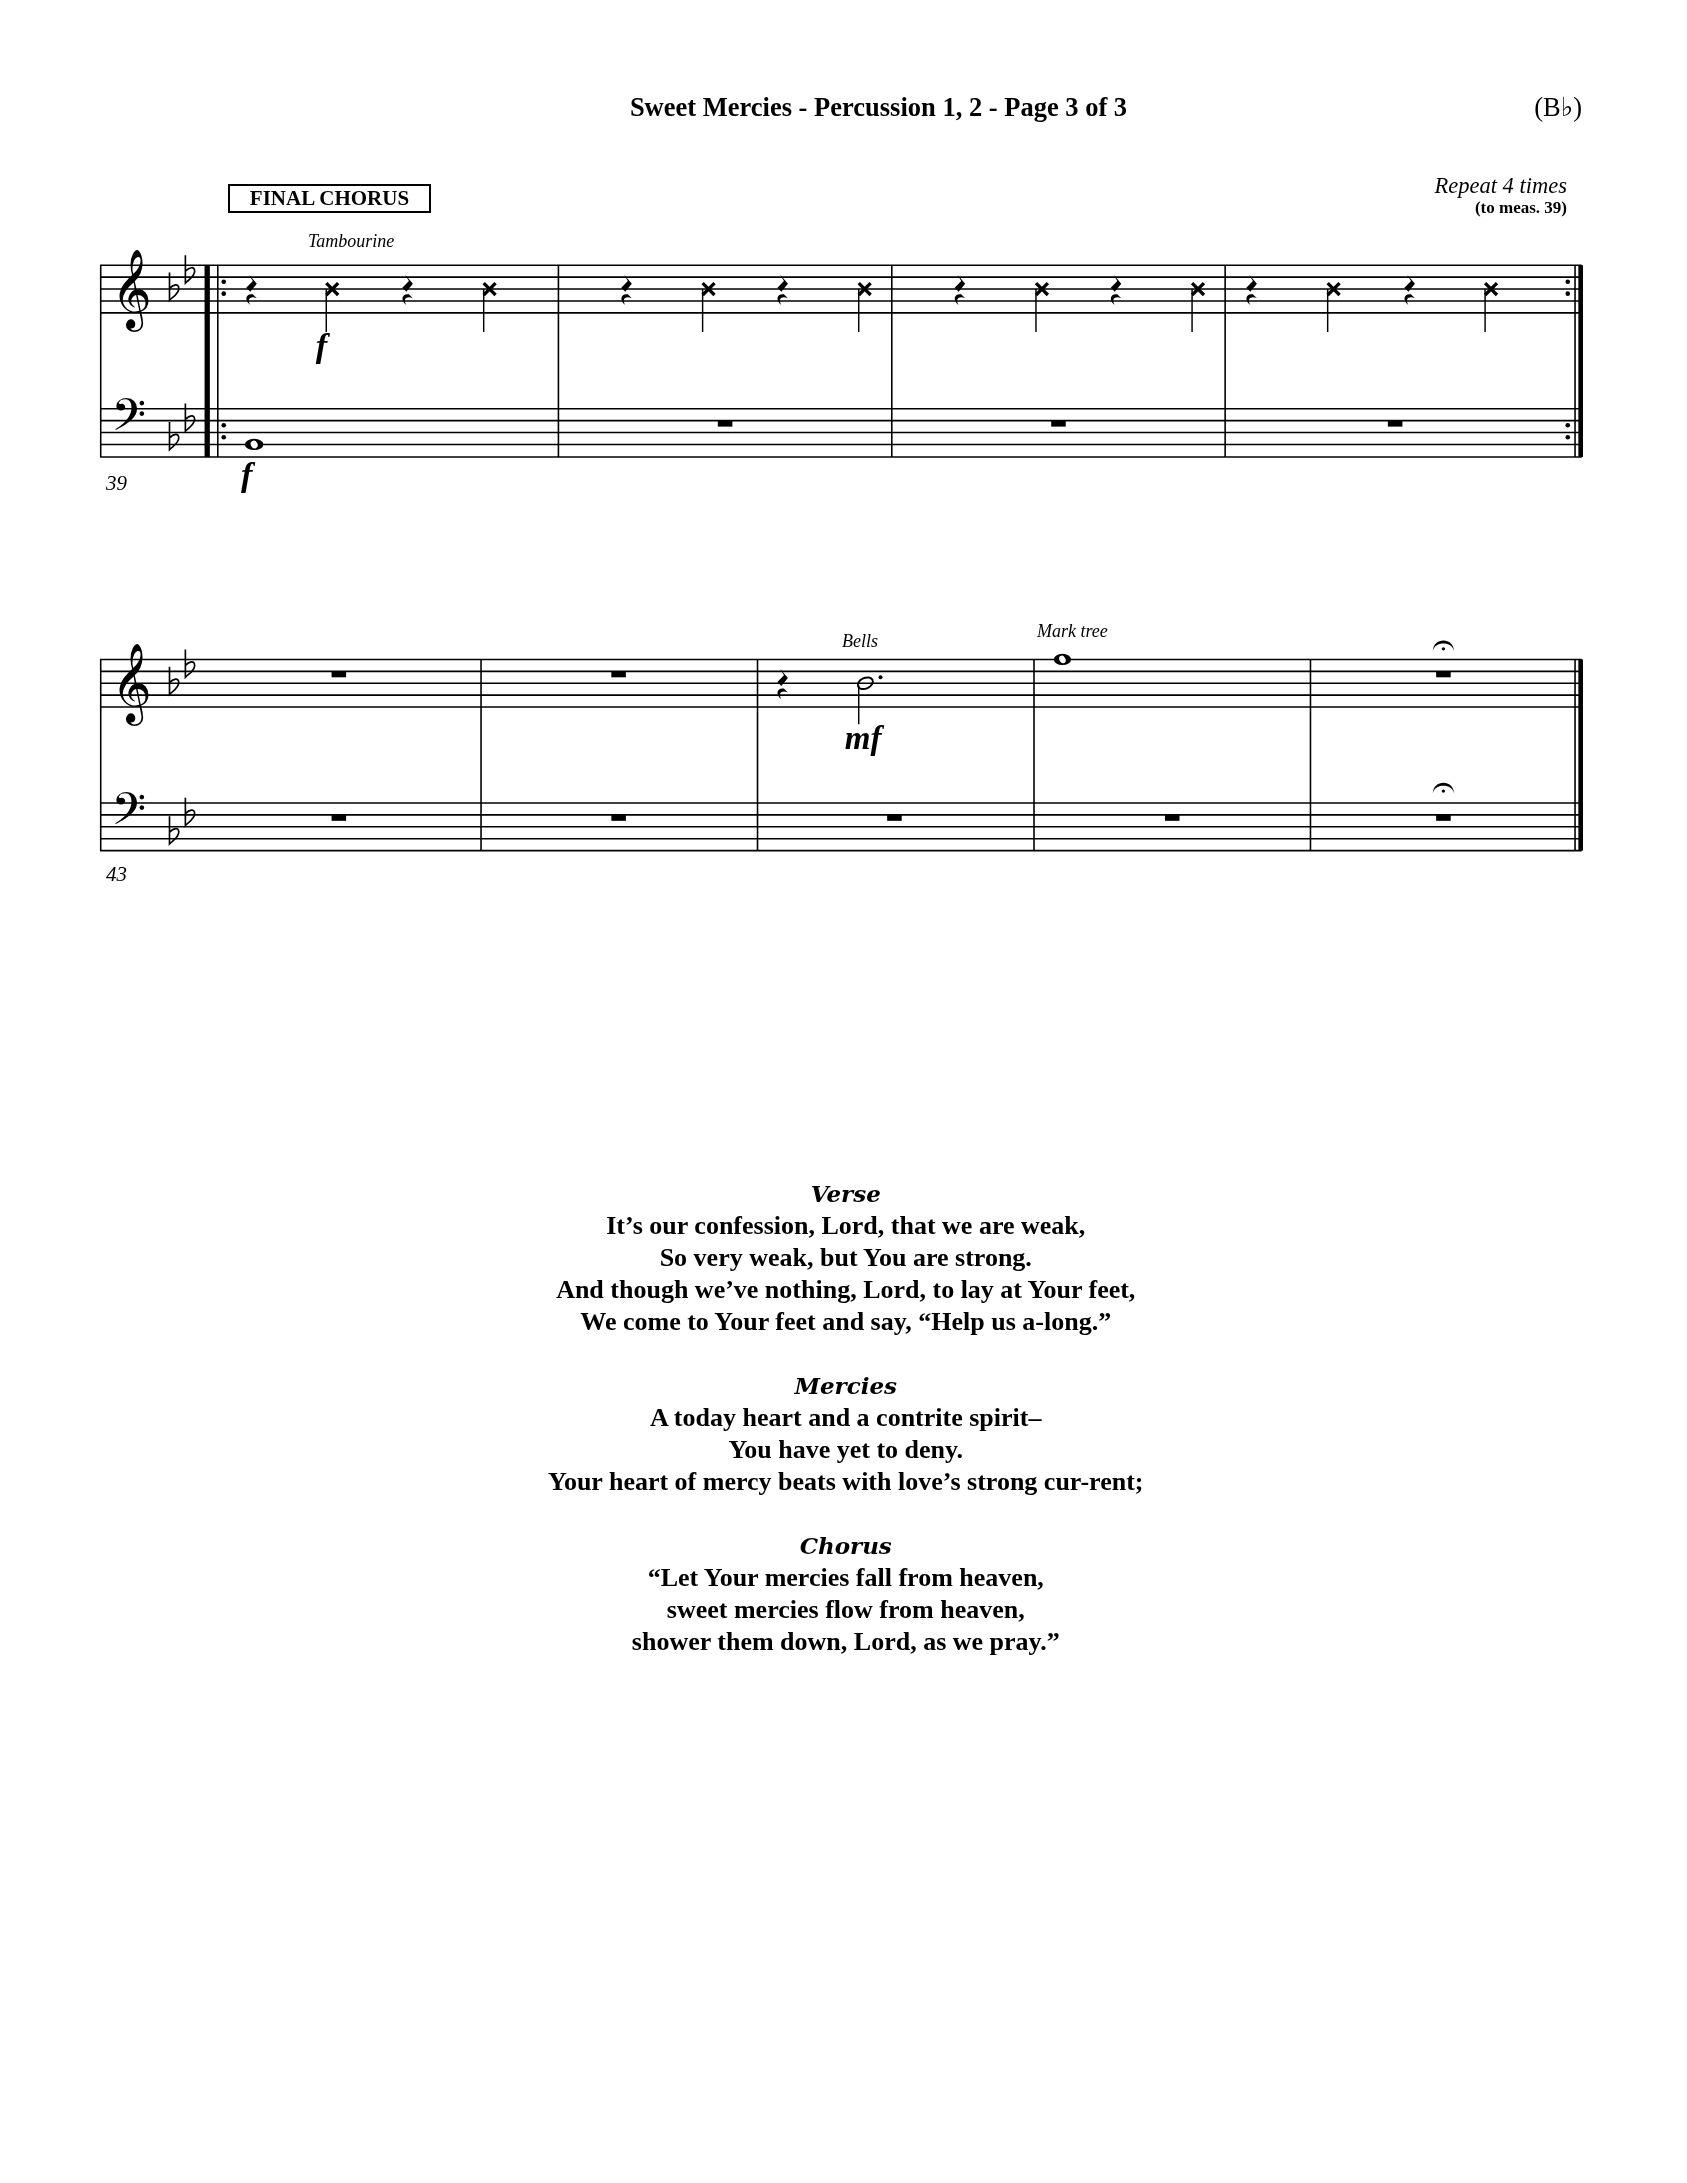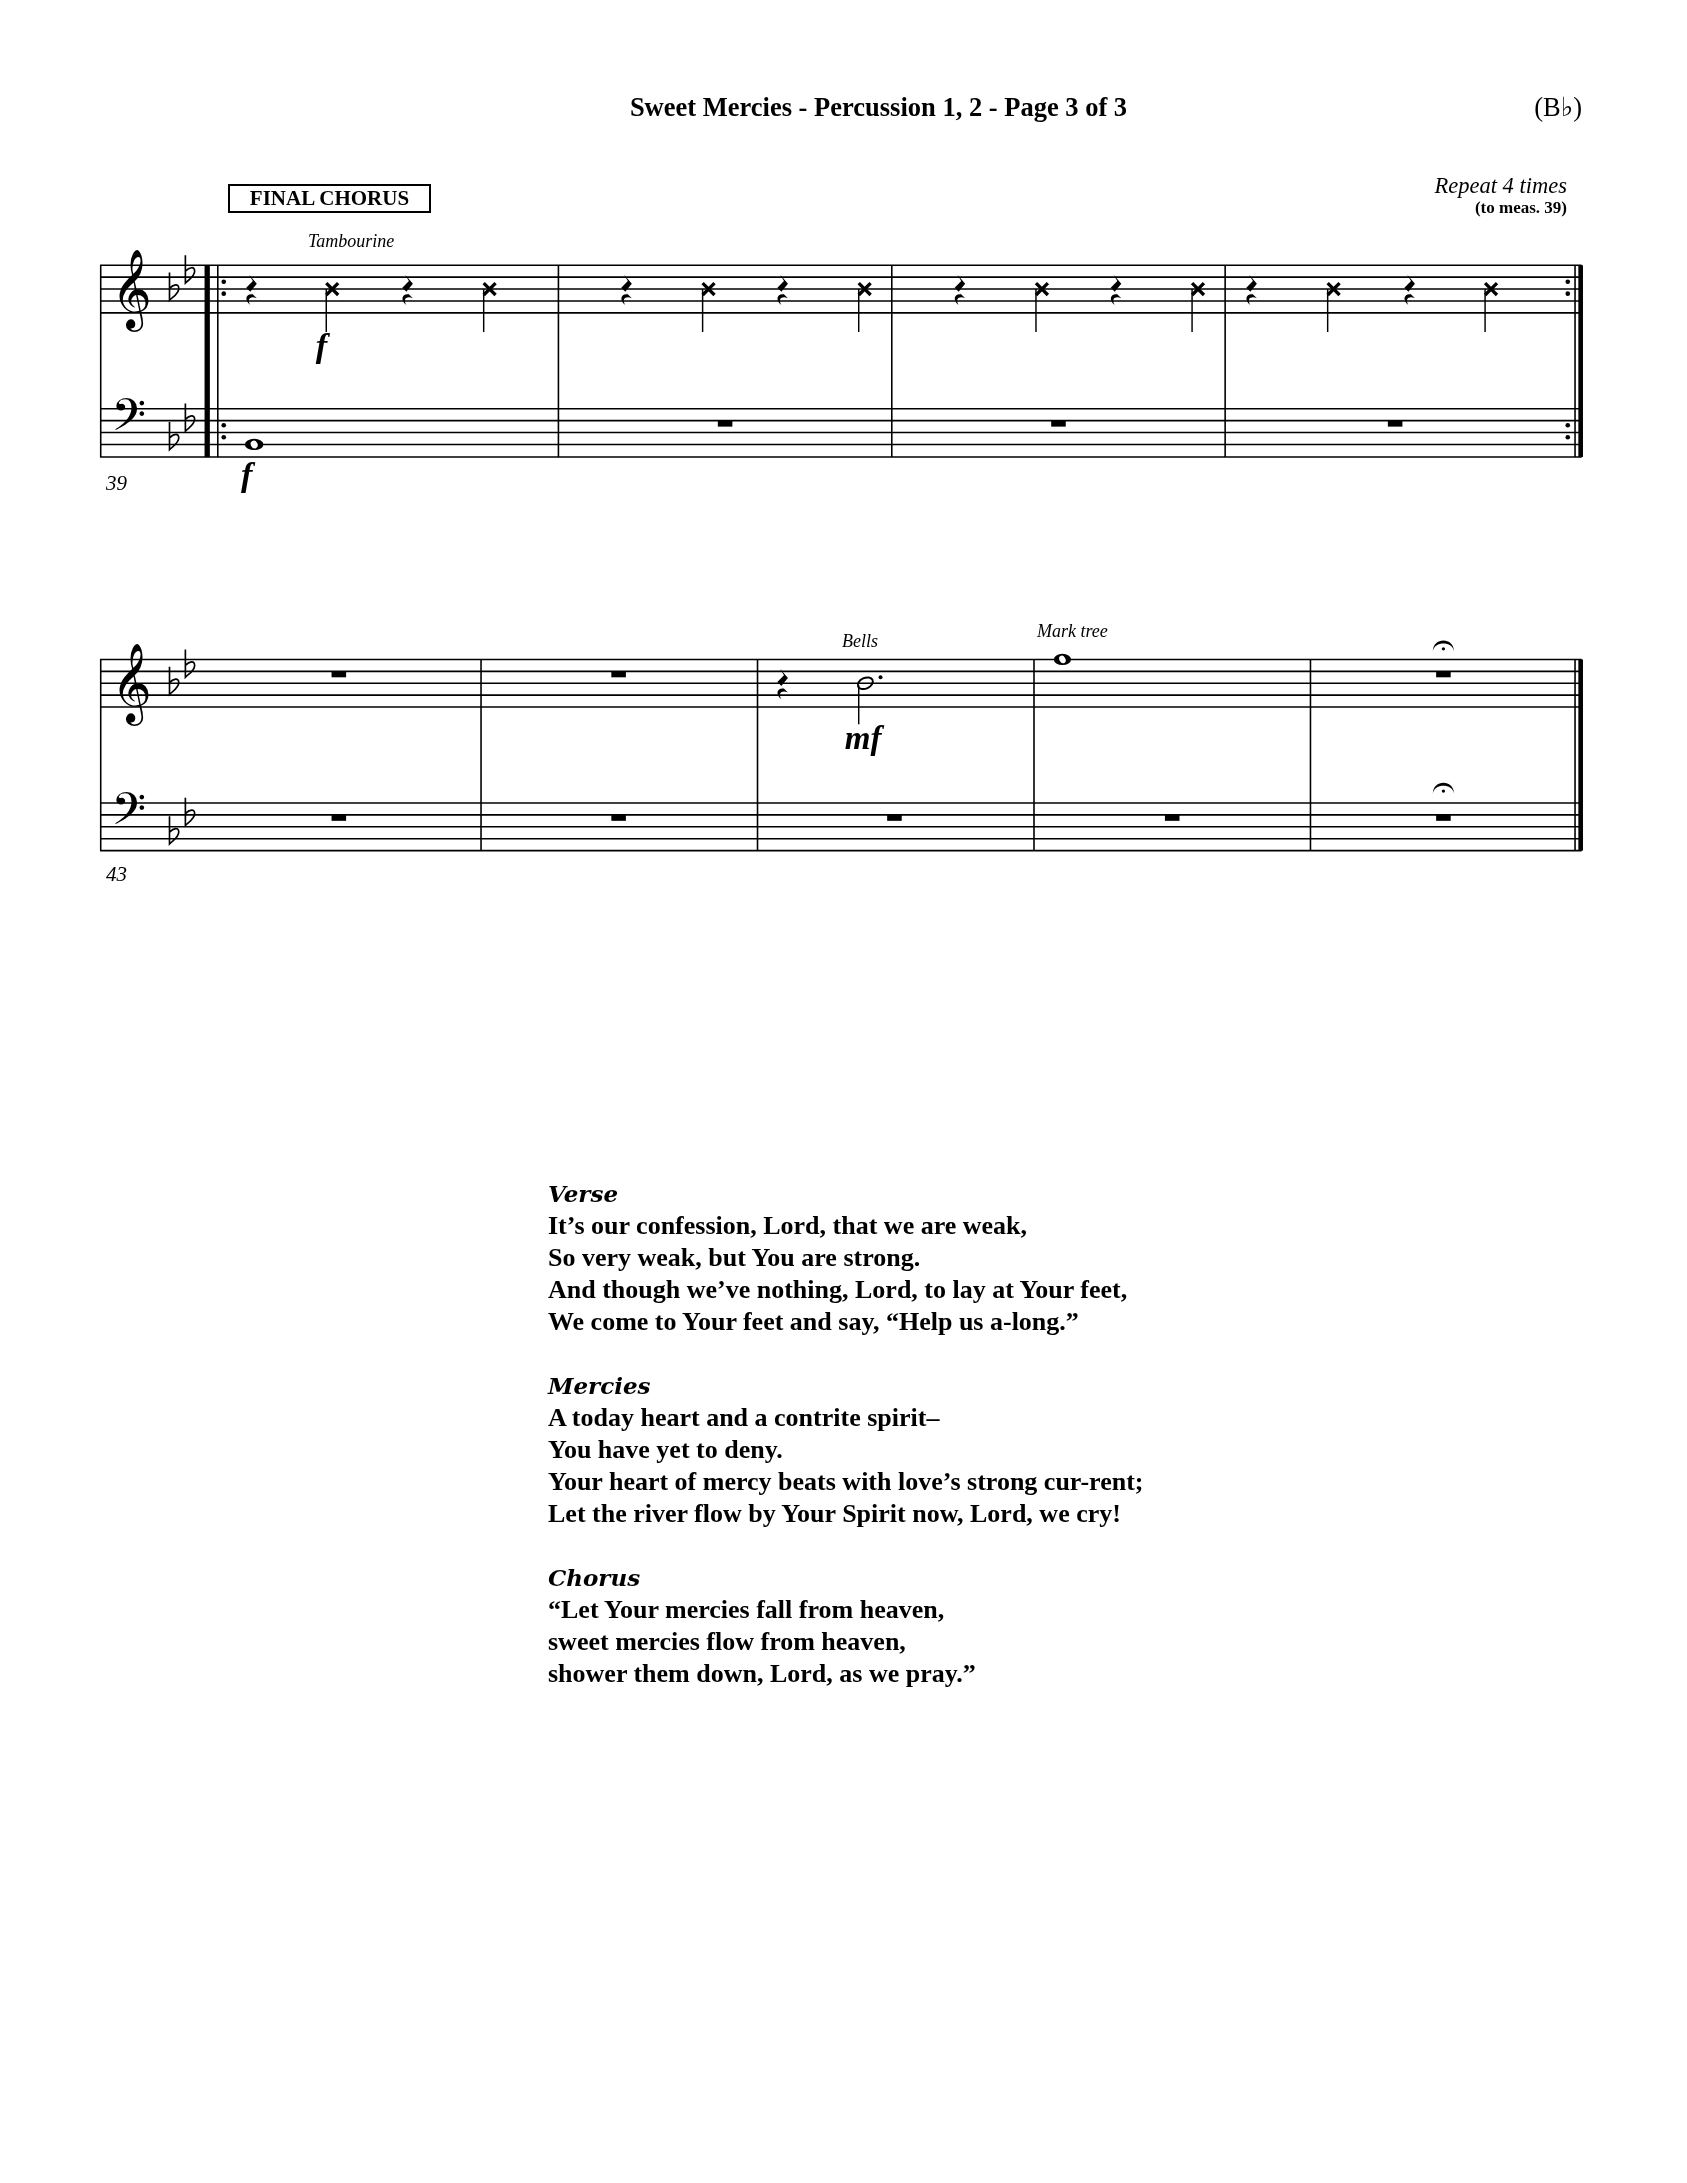--- a/index.html
+++ b/index.html
@@ -9,21 +9,21 @@
   .key { right: 105px; top: 91px; font-size: 26.5px; line-height: 32px; }
   .rehearsal { left: 228px; top: 184px; width: 199px; height: 24.5px; border: 2px solid #000; font-weight: bold; font-size: 21px; line-height: 24.5px; text-align: center; box-sizing: content-box; }
   .repeat { right: 120px; top: 173px; text-align: right; font-style: italic; font-size: 22.5px; line-height: 25px; }
   .repeat-sub { right: 120px; top: 198px; font-weight: bold; font-size: 17px; line-height: 20px; }
   .instr { font-style: italic; font-size: 18px; line-height: 25px; }
   .measnum { font-style: italic; font-size: 21px; line-height: 24px; }
   svg.score { position: absolute; left: 0; top: 0; }
   .lyrics { left: 548px; top: 1178px; font-size: 26px; line-height: 32px; font-weight: bold; }
   .lyrics .heading { font-style: italic; font-family: "DejaVu Serif", serif; font-weight: bold; font-size: 23px; }
   .lyrics .block { margin-bottom: 32px; }
-  .lyrics .line { display: block; }
+  .lyrics .line { display: block; text-align: center; }
 </style>
 </head>
 <body>
 
 <div class="abs title">Sweet Mercies - Percussion 1, 2 - Page 3 of 3</div>
 <div class="abs key">(B♭)</div>
 
 <div class="abs rehearsal">FINAL CHORUS</div>
 <div class="abs repeat">Repeat 4 times</div>
 <div class="abs repeat-sub">(to meas. 39)</div>
@@ -199,21 +199,20 @@
     <span class="line">It’s our confession, Lord, that we are weak,</span>
     <span class="line">So very weak, but You are strong.</span>
     <span class="line">And though we’ve nothing, Lord, to lay at Your feet,</span>
     <span class="line">We come to Your feet and say, “Help us a-long.”</span>
   </div>
   <div class="block">
     <span class="line heading">Mercies</span>
     <span class="line">A today heart and a contrite spirit–</span>
     <span class="line">You have yet to deny.</span>
     <span class="line">Your heart of mercy beats with love’s strong cur-rent;</span>
-    <span class="line">Let the river flow by Your Spirit now, Lord, we cry!</span>
   </div>
   <div class="block">
     <span class="line heading">Chorus</span>
     <span class="line">“Let Your mercies fall from heaven,</span>
     <span class="line">sweet mercies flow from heaven,</span>
     <span class="line">shower them down, Lord, as we pray.”</span>
   </div>
 </div>
 
 

